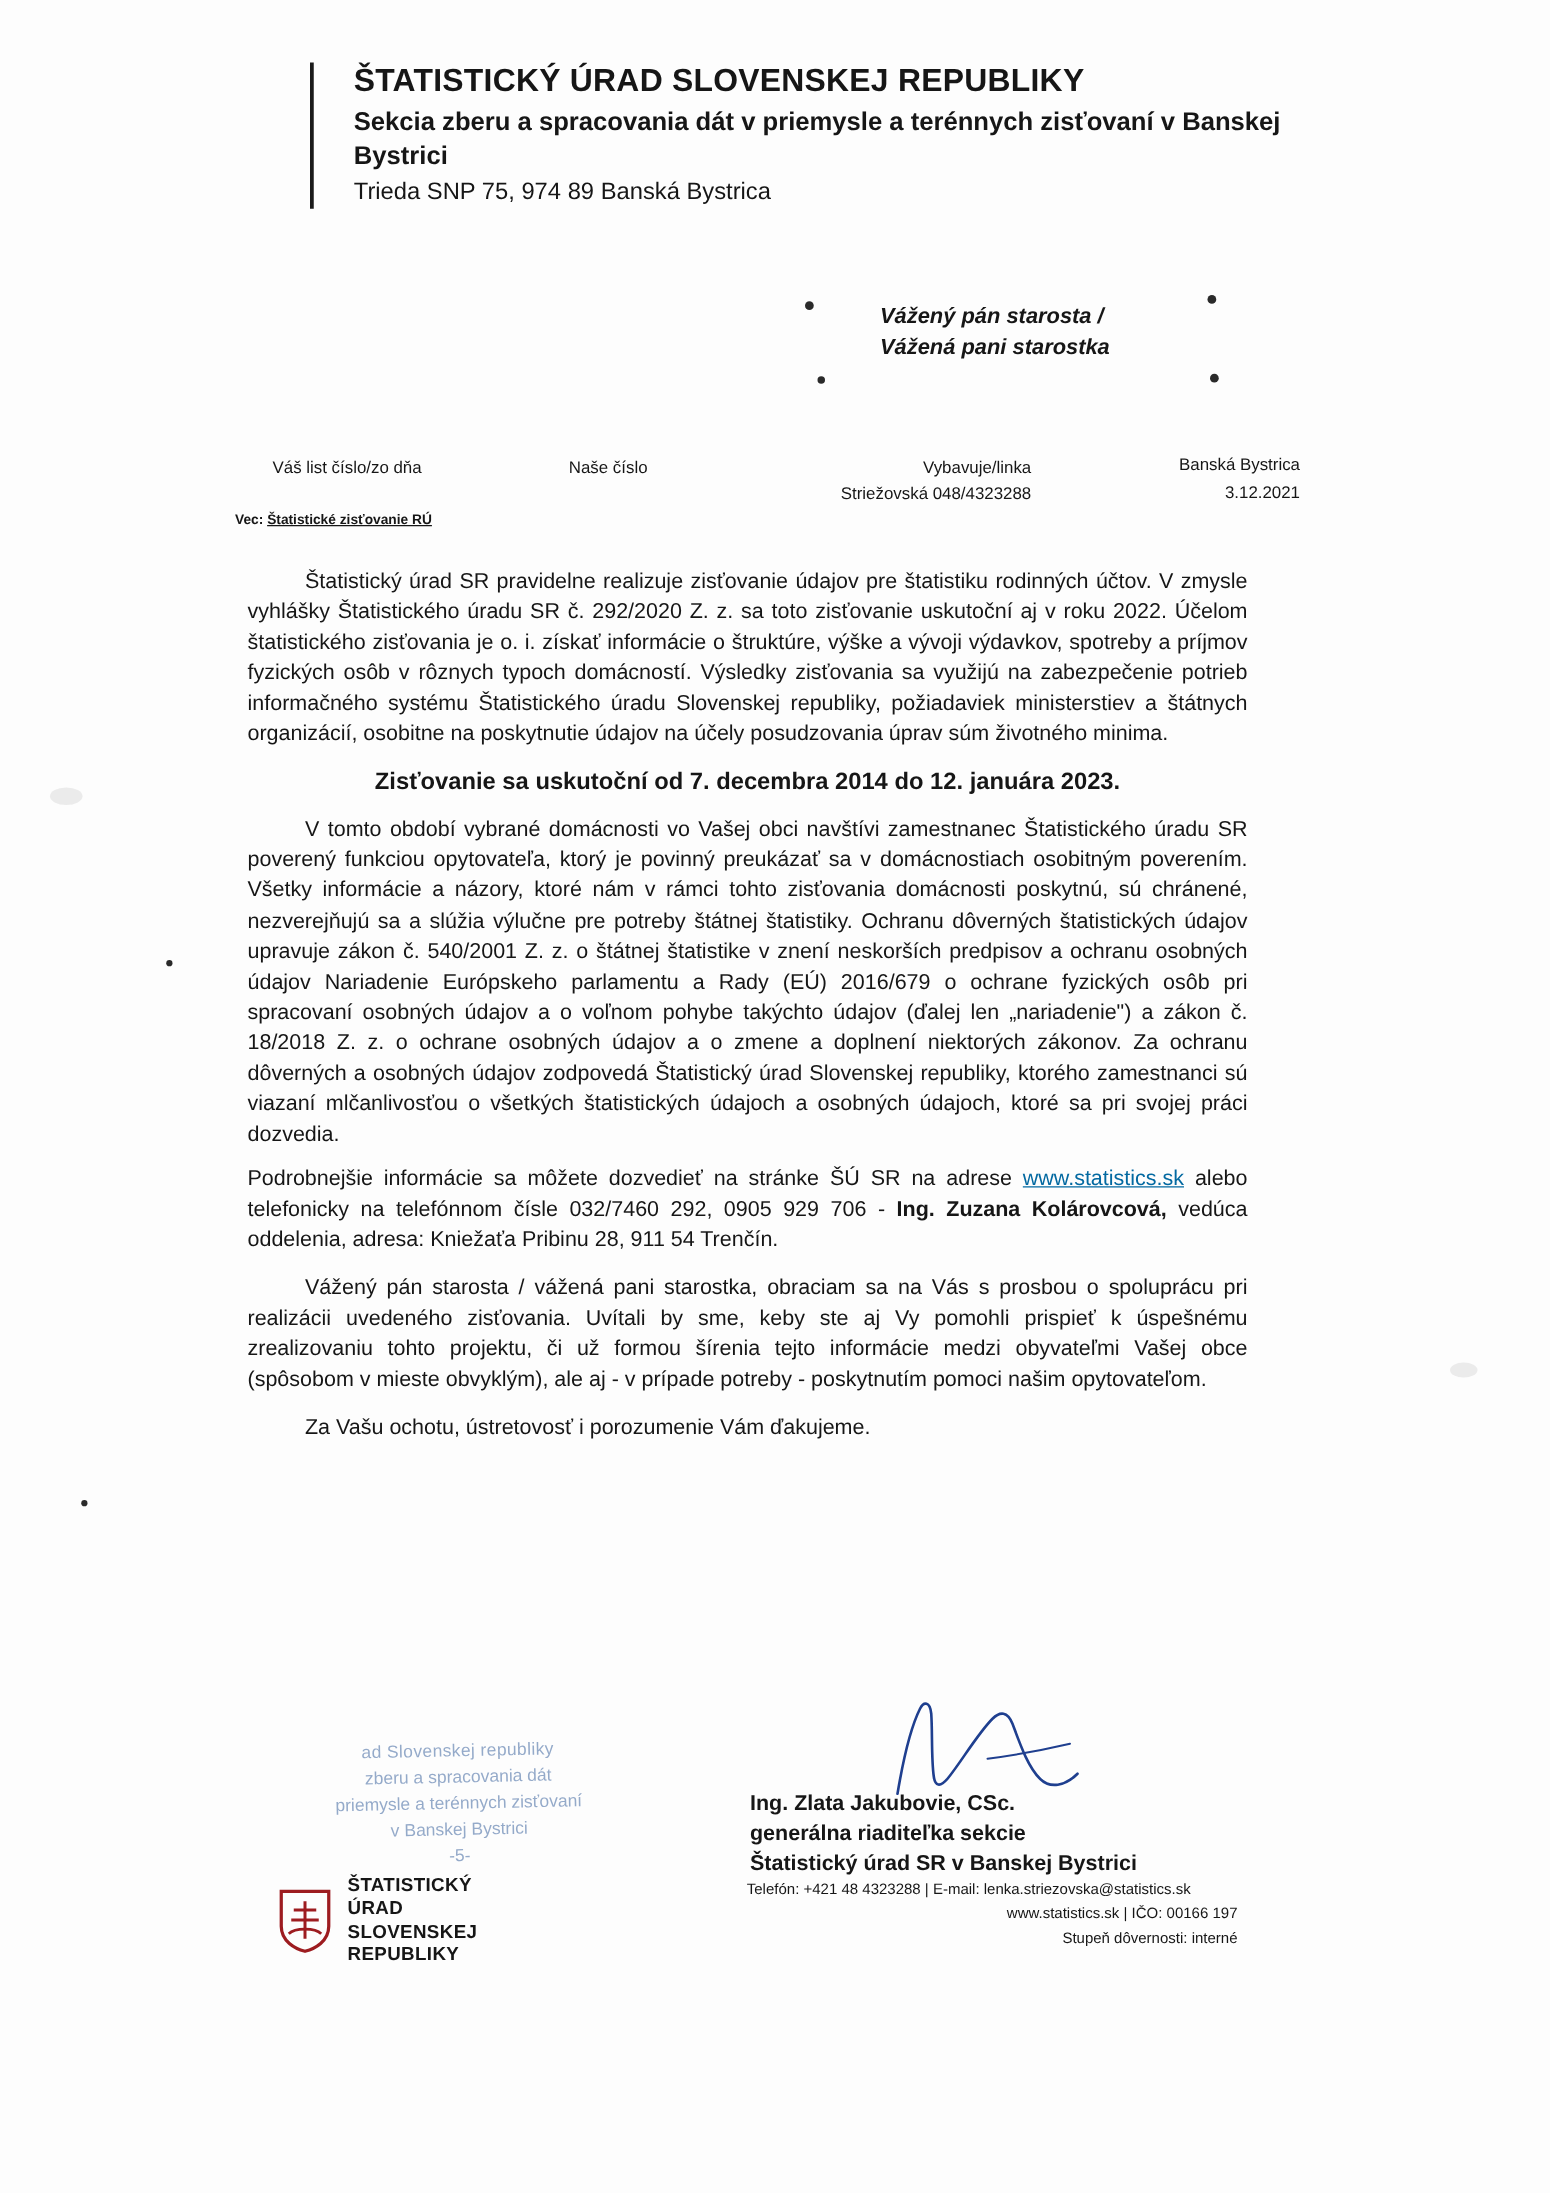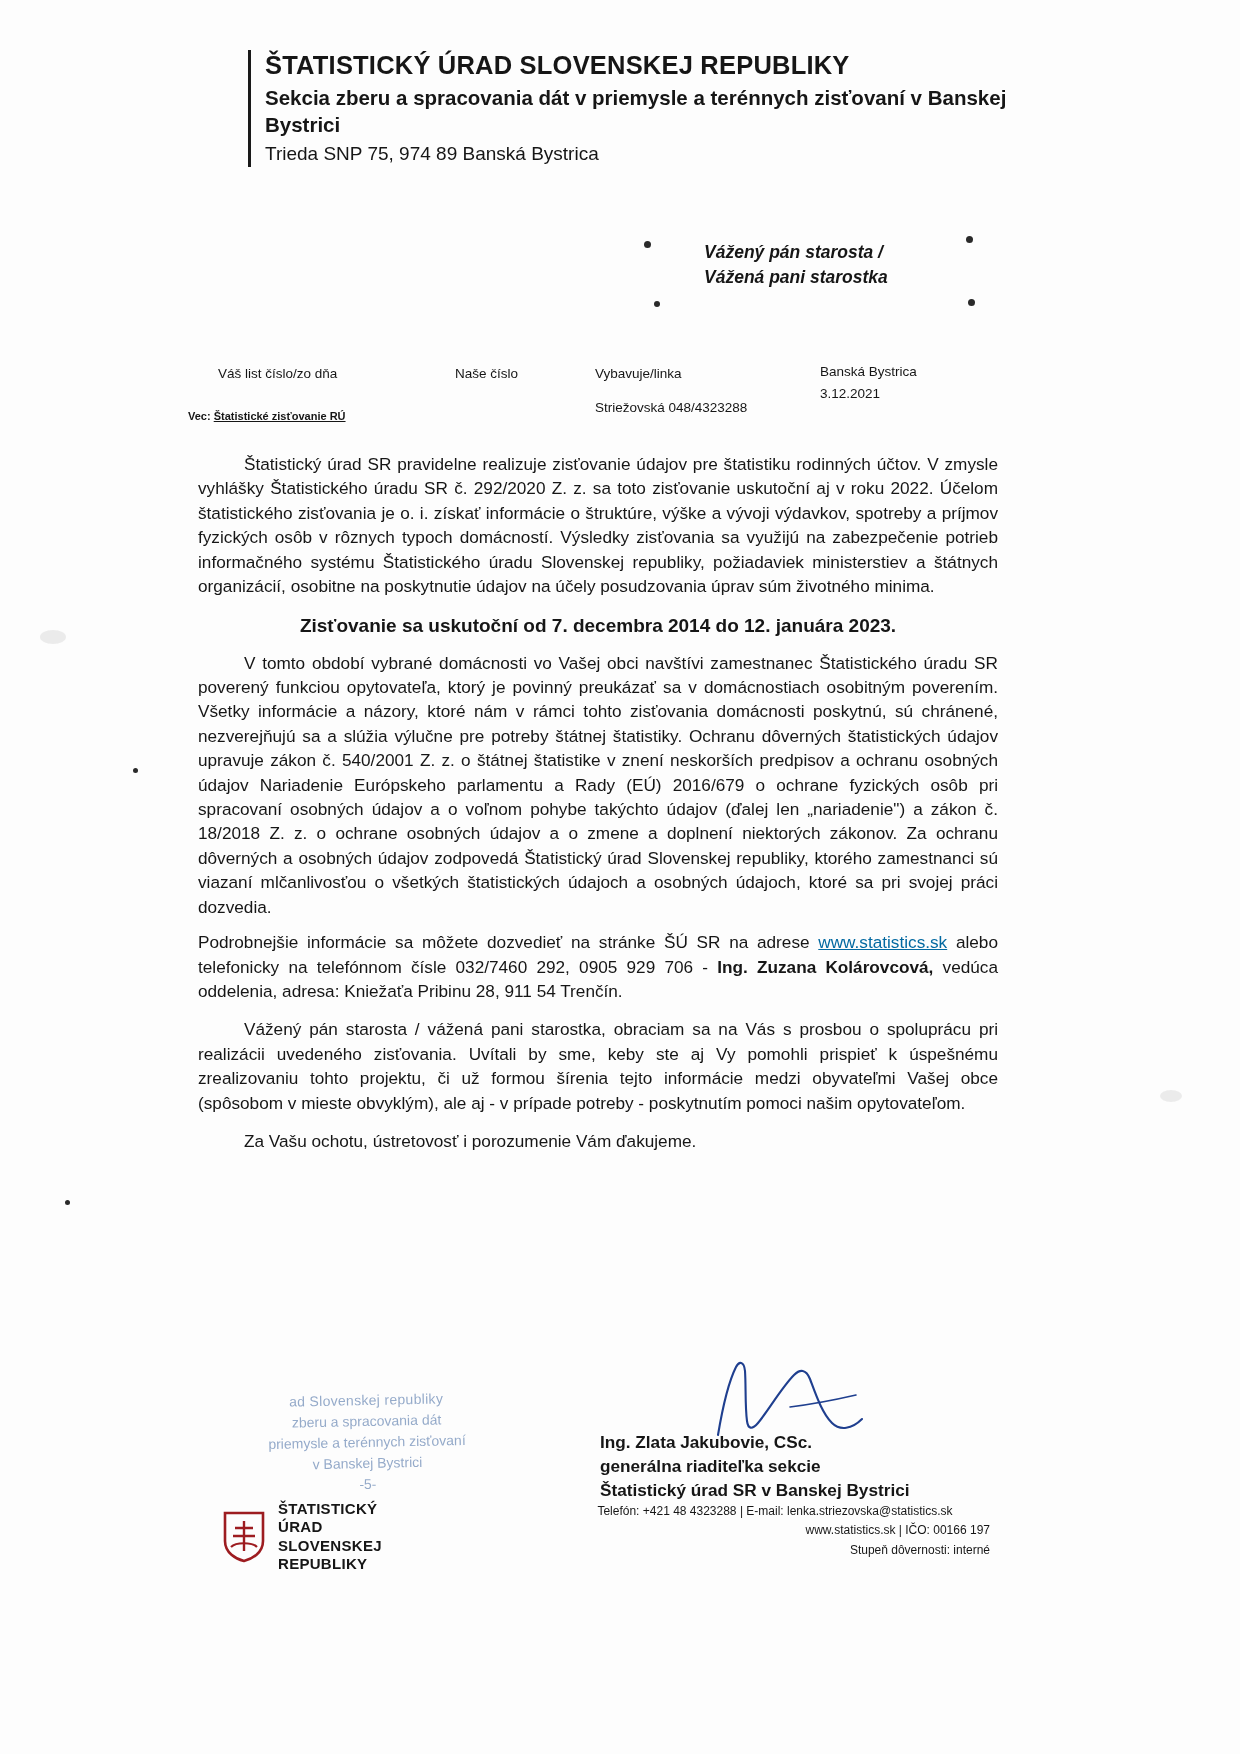--- a/index.html
+++ b/index.html
@@ -21,21 +21,21 @@
     inset: 0;
     background: #fdfdfd;
   }
 
   
   .letterhead {
     position: absolute;
     left: 248px;
     top: 50px;
     width: 760px;
-    padding-left: 14px;
+    padding-left: 32px;
     border-left: 3px solid #1a1a1a;
   }
   .lh-line1 {
     font-size: 25.5px;
     font-weight: bold;
     letter-spacing: 0.2px;
     line-height: 1.25;
     white-space: nowrap;
   }
   .lh-line2 {
@@ -72,26 +72,26 @@
 
   
   .refrow {
     position: absolute;
     left: 200px;
     top: 362px;
     width: 930px;
     height: 48px;
     font-size: 13.5px;
   }
-  .ref-col { position: absolute; text-align: left; }
+  .ref-col { position: absolute; text-align: right; }
   .ref-your   { left: 18px;  top: 4px; }
   .ref-ours   { left: 255px; top: 4px; }
   .ref-handle { left: 395px; top: 4px; width: 230px; }
   .ref-place  { left: 620px; top: 2px; width: 220px; }
-  .ref-sub { display: block; margin-top: 19px; }
+  .ref-sub { display: block; margin-top: 6px; }
   .ref-place .ref-sub { margin-top: 7px; }
 
   
   .subject {
     position: absolute;
     left: 188px;
     top: 410px;
     font-size: 11px;
     font-weight: bold;
   }

